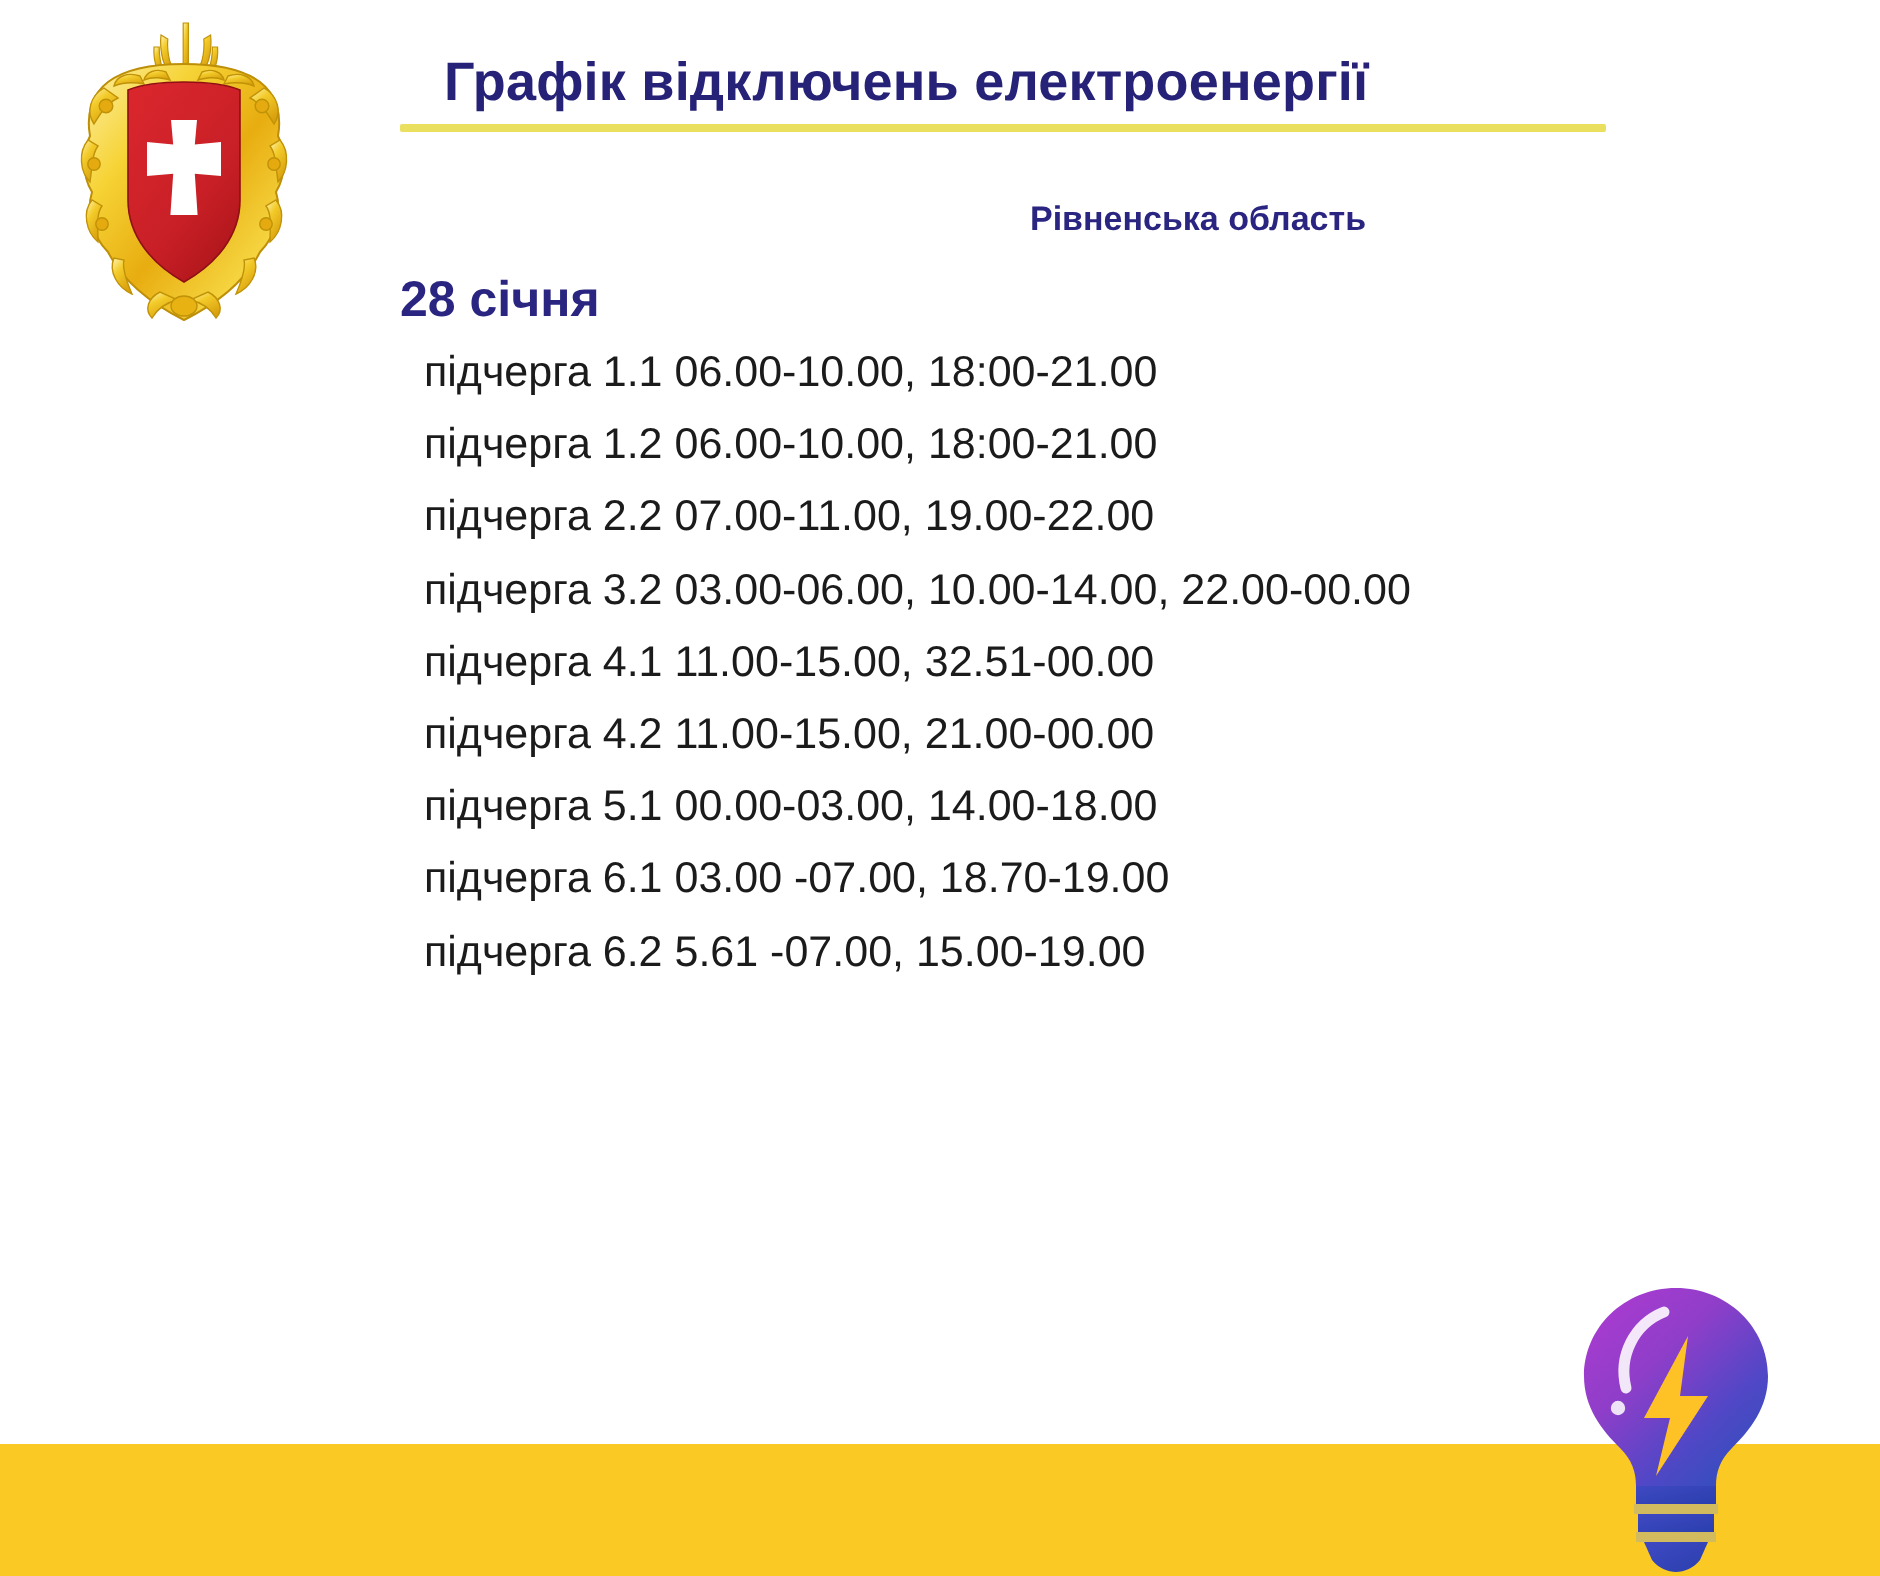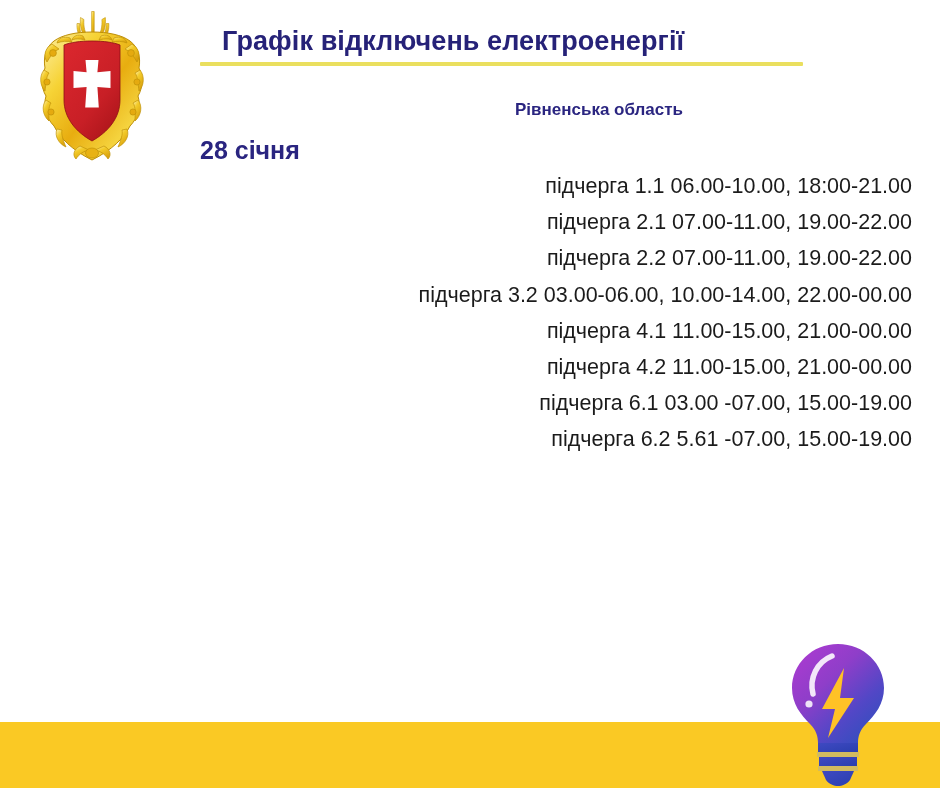--- a/index.html
+++ b/index.html
@@ -91,21 +91,20 @@
     left: 212px;
     top: 168px;
     width: 700px;
   }
   .schedule-row {
     font-size: 21.5px;
     line-height: 36.2px;
     color: #1b1b1b;
     white-space: nowrap;
     font-weight: 400;
-    text-align: right;
   }
 
   
   .bottom-bar {
     position: absolute;
     left: 0;
     bottom: 0;
     width: 940px;
     height: 66px;
     background: #fac924;
@@ -230,26 +229,27 @@
     <div class="title-rule"></div>
   </div>
 
   <div class="subhead">
     <div class="subhead-date">28 січня</div>
     <div class="subhead-region">Рівненська область</div>
   </div>
 
   <div class="schedule">
     <div class="schedule-row">підчерга 1.1 06.00-10.00, 18:00-21.00</div>
-    <div class="schedule-row">підчерга 2.1 07.00-11.00, 19.00-22.00</div>
+    <div class="schedule-row">підчерга 1.2 06.00-10.00, 18:00-21.00</div>
     <div class="schedule-row">підчерга 2.2 07.00-11.00, 19.00-22.00</div>
     <div class="schedule-row">підчерга 3.2 03.00-06.00, 10.00-14.00, 22.00-00.00</div>
-    <div class="schedule-row">підчерга 4.1 11.00-15.00, 21.00-00.00</div>
+    <div class="schedule-row">підчерга 4.1 11.00-15.00, 32.51-00.00</div>
     <div class="schedule-row">підчерга 4.2 11.00-15.00, 21.00-00.00</div>
-    <div class="schedule-row">підчерга 6.1 03.00 -07.00, 15.00-19.00</div>
+    <div class="schedule-row">підчерга 5.1 00.00-03.00, 14.00-18.00</div>
+    <div class="schedule-row">підчерга 6.1 03.00 -07.00, 18.70-19.00</div>
     <div class="schedule-row">підчерга 6.2 5.61 -07.00, 15.00-19.00</div>
   </div>
 
   <div class="bottom-bar"></div>
 
   <div class="bulb">
     <svg viewBox="0 0 120 150" xmlns="http://www.w3.org/2000/svg" aria-hidden="true">
       <defs>
         <linearGradient id="bulbGrad" x1="0.12" y1="0.05" x2="0.9" y2="0.95">
           <stop offset="0%" stop-color="#a93bd0"></stop>

